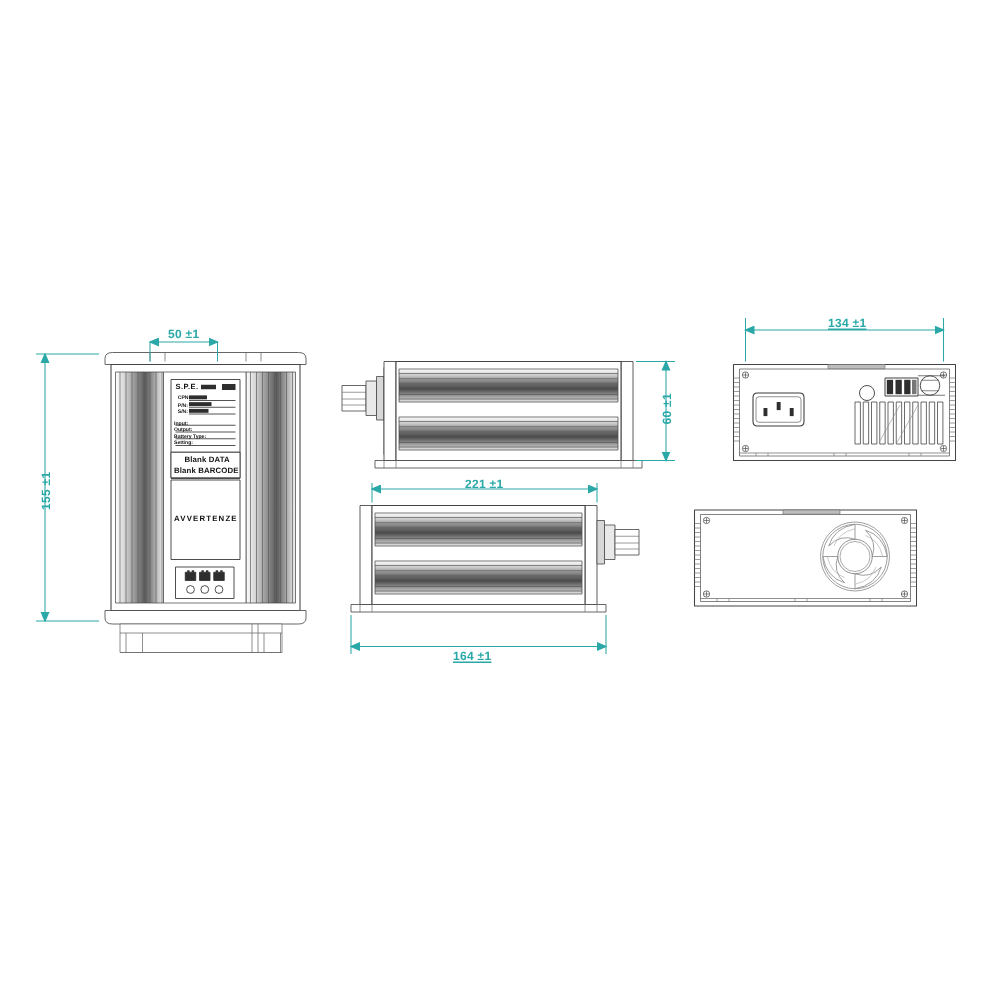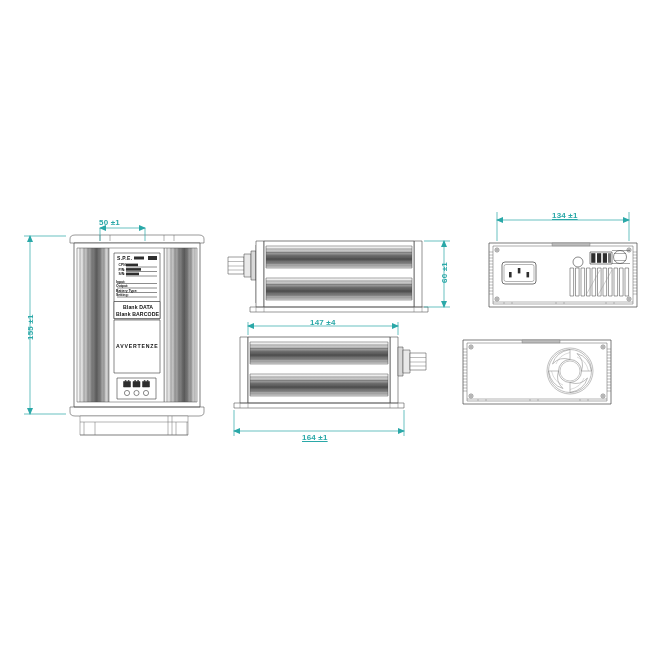--- a/index.html
+++ b/index.html
@@ -414,27 +414,27 @@
     <path d="M234,431 L404,431" marker-start="url(#arL)" marker-end="url(#ar)"></path>
 
     <path d="M497,212 L497,241"></path>
     <path d="M629,212 L629,241"></path>
     <path d="M497,220 L629,220" marker-start="url(#arL)" marker-end="url(#ar)"></path>
   </g>
 
   </g>
 </svg>
 
-<div class="dimtext" style="left:99px;top:218px;">50 ±1</div>
+<div class="dimtext" style="left:112px;top:218px;">50 ±1</div>
 
 <div class="dimtext vert" style="left:26px;top:340px;">155 ±1</div>
 
 <div class="dimtext vert" style="left:440px;top:283px;">60 ±1</div>
 
-<div class="dimtext" style="left:310px;top:318px;">147 ±4</div>
+<div class="dimtext" style="left:310px;top:318px;">221 ±1</div>
 
 <div class="dimtext" style="left:302px;top:433px;text-decoration:underline;">164 ±1</div>
 
 <div class="dimtext" style="left:552px;top:211px;text-decoration:underline;">134 ±1</div>
 
 <div class="lbltext t-brand" style="left:117px;top:255px;">S.P.E.</div>
 
 <div class="lbltext t-field" style="left:118.5px;top:263.4px;">CPN:</div>
 <div class="lbltext t-field" style="left:118.5px;top:267.9px;">P/N:</div>
 <div class="lbltext t-field" style="left:118.5px;top:272.4px;">S/N:</div>

